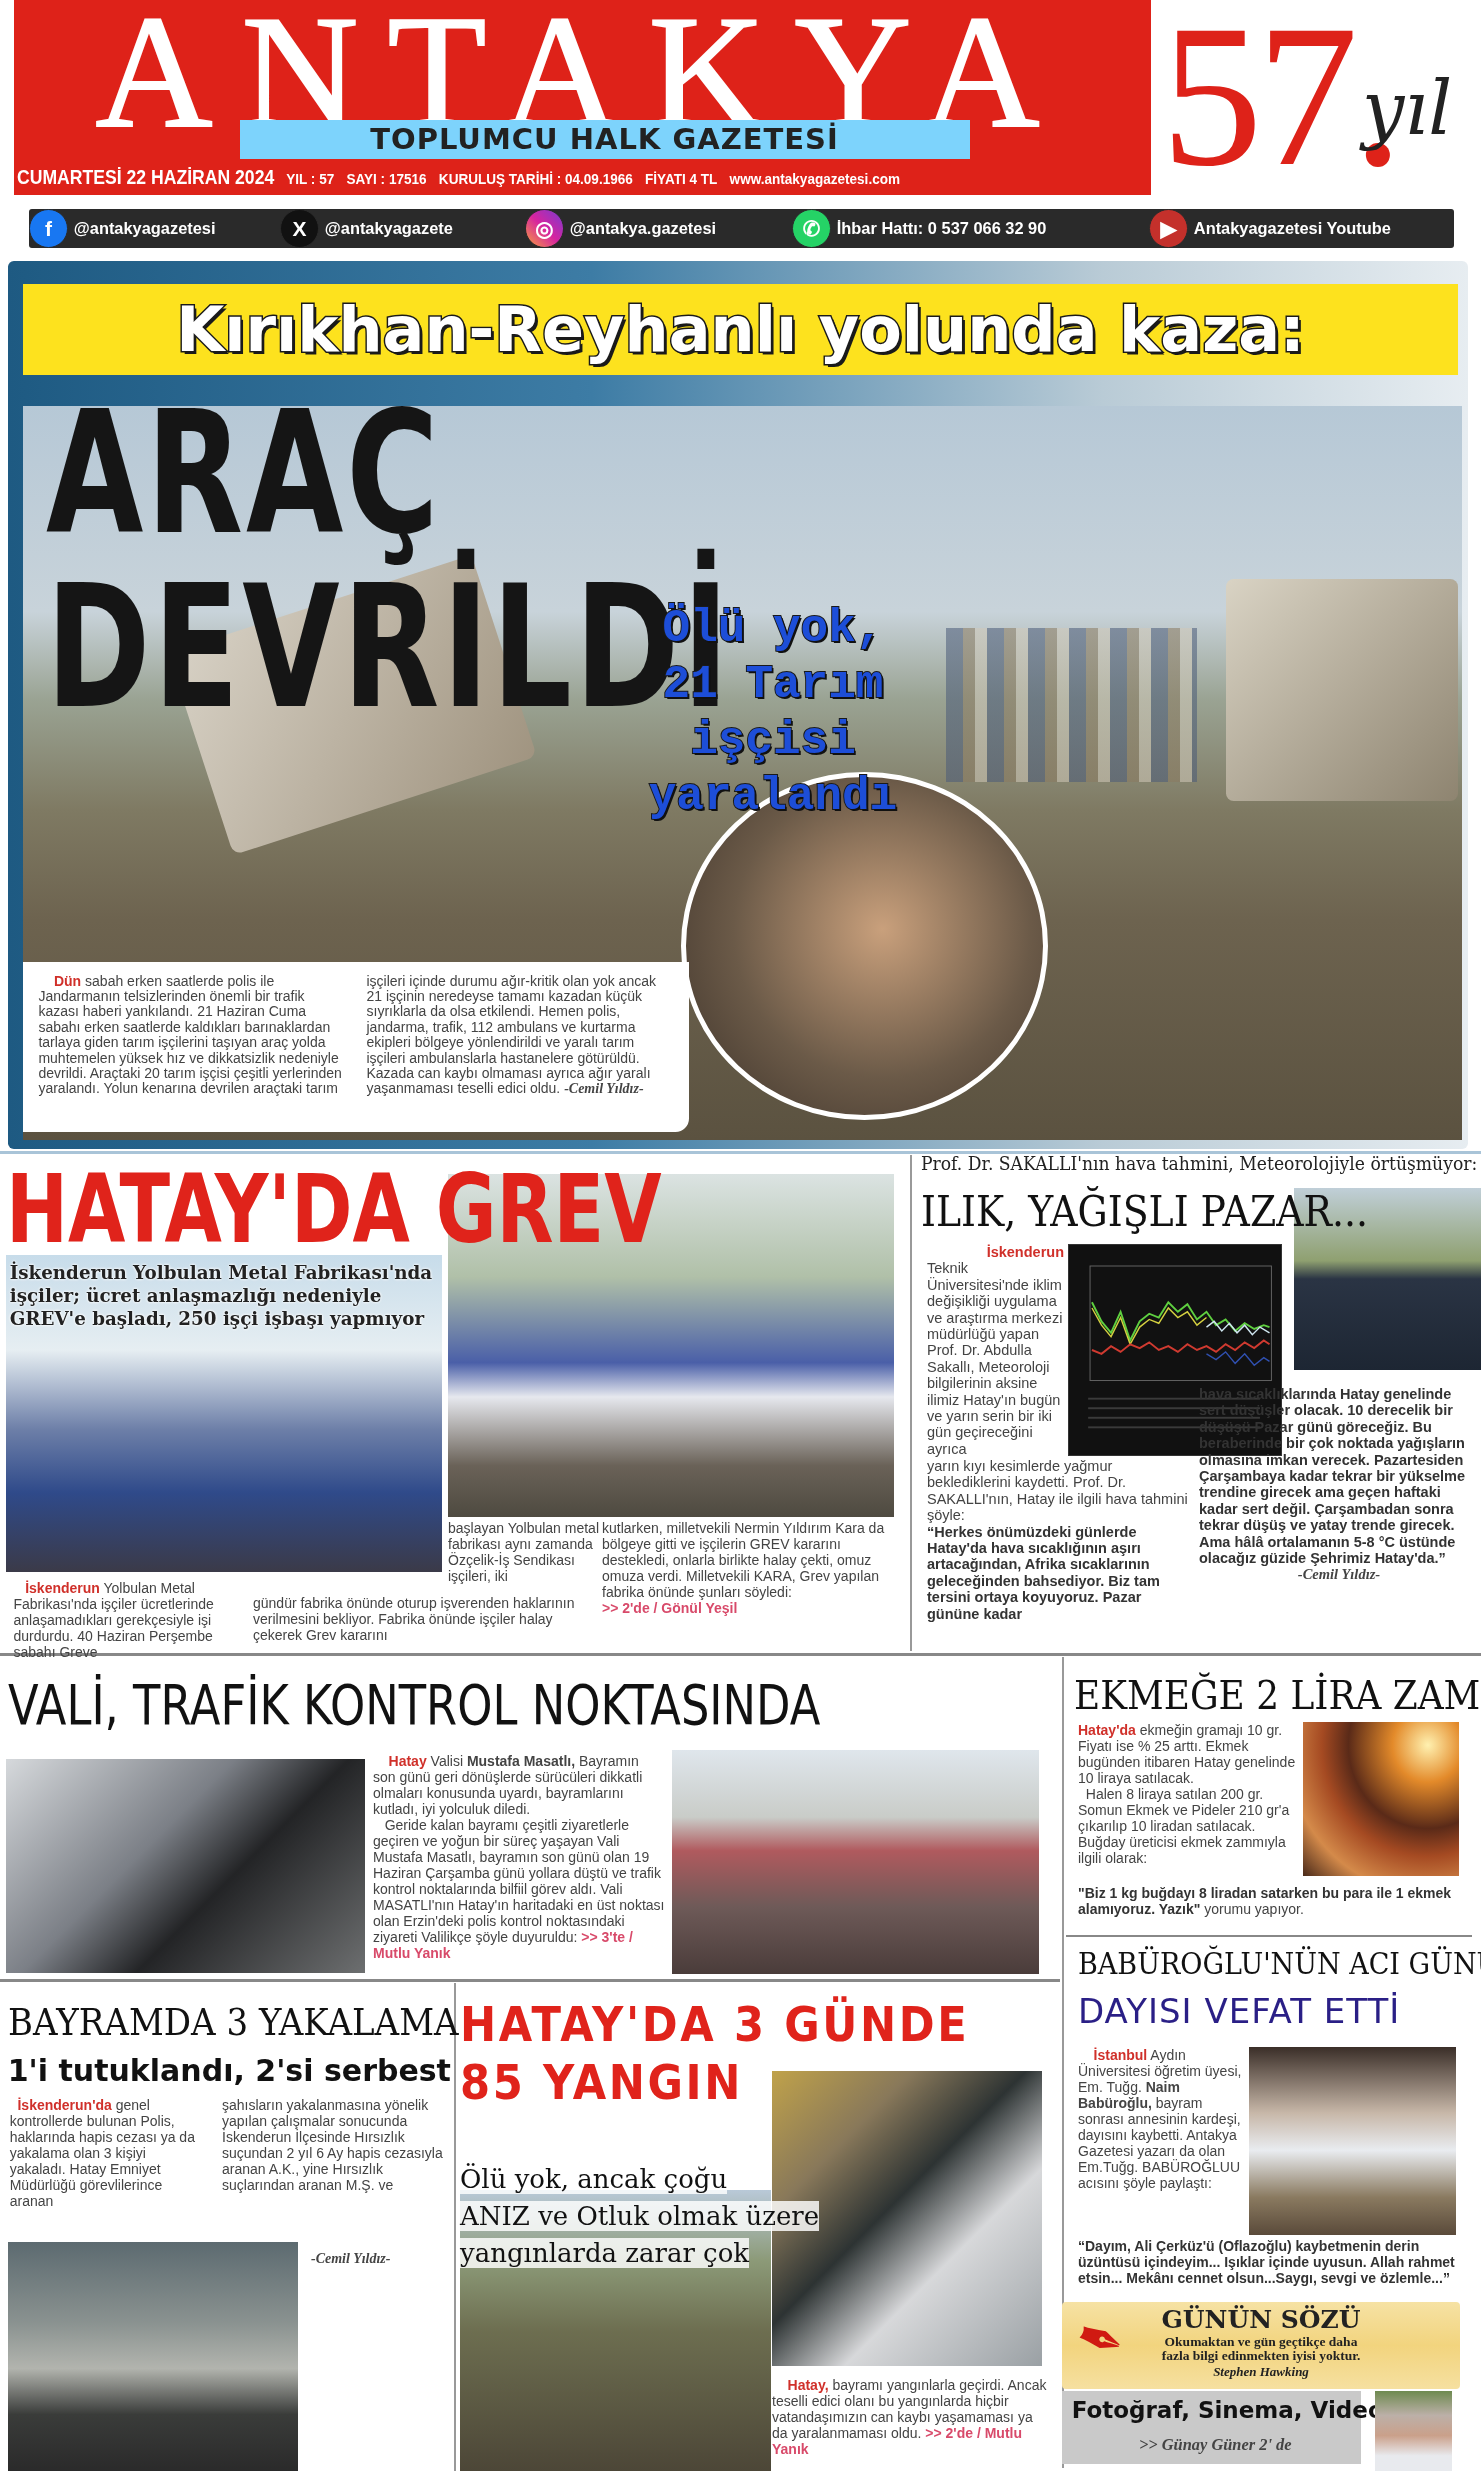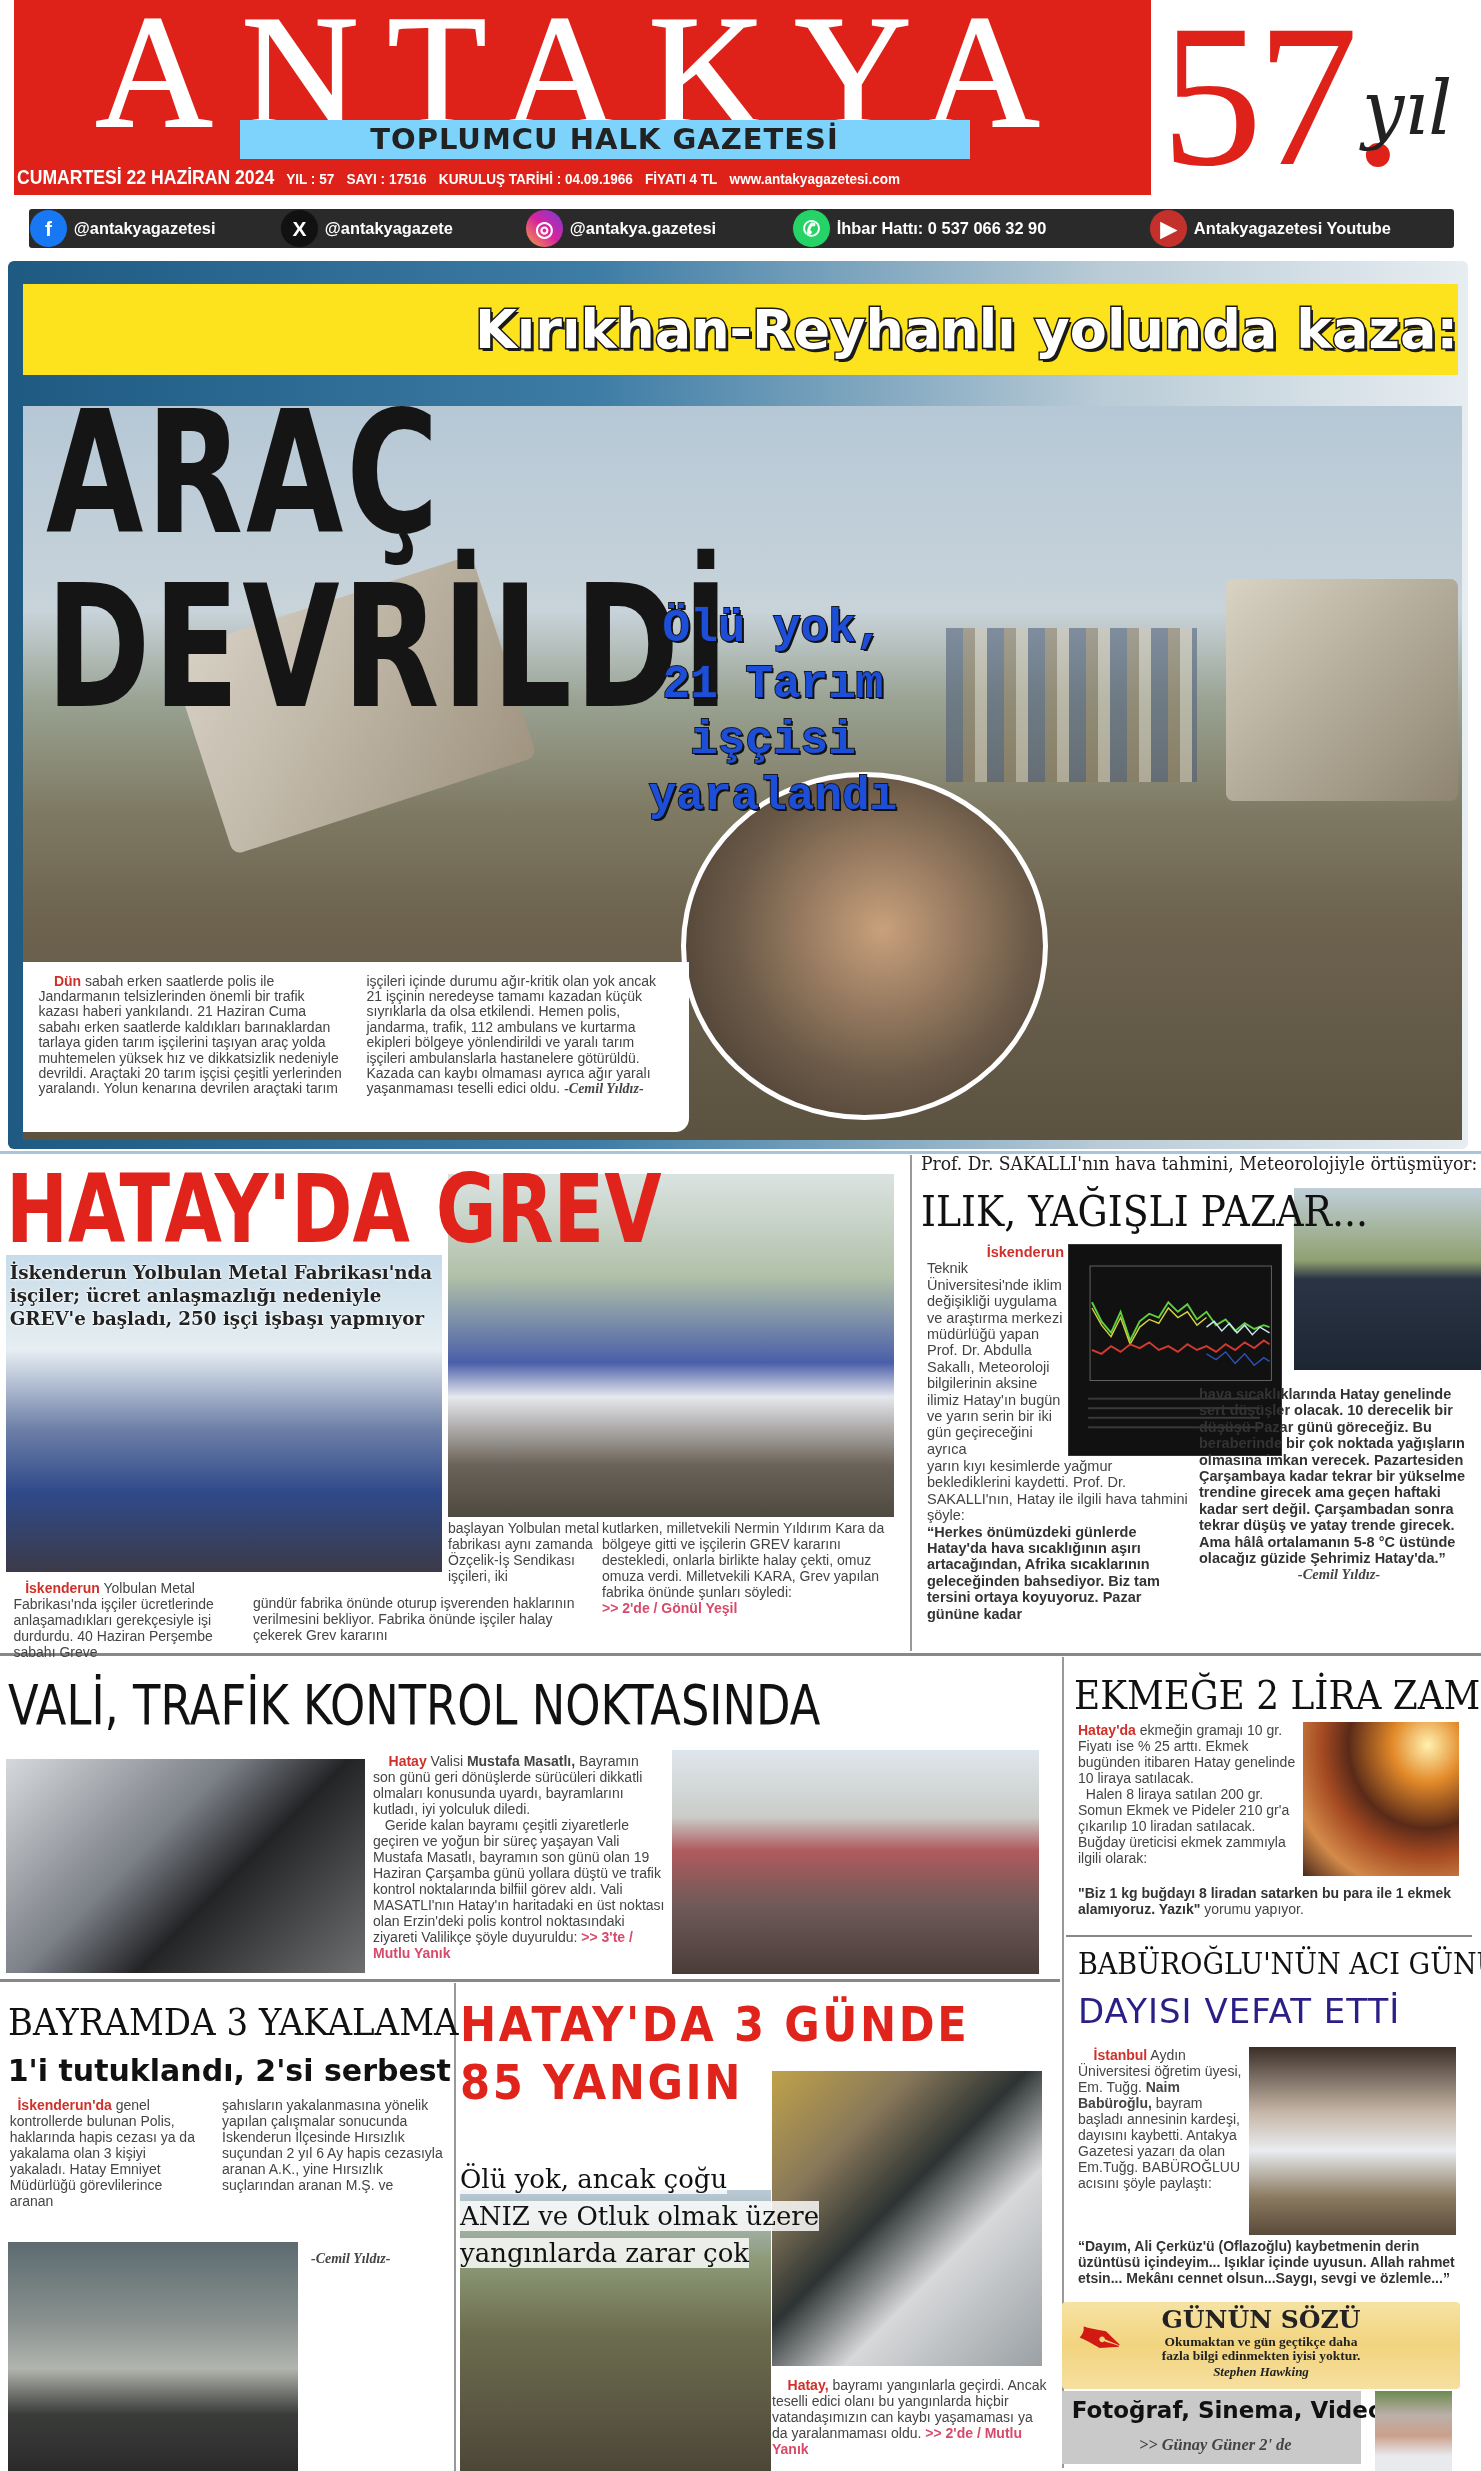--- a/index.html
+++ b/index.html
@@ -22,21 +22,21 @@
 .soc{position:absolute;top:0;height:39px;display:flex;align-items:center;color:#fff;font-weight:bold;font-size:16.4px;white-space:nowrap}
 .soc .ic{width:39px;height:39px;border-radius:50%;display:flex;align-items:center;justify-content:center;margin-right:5.8px;font-size:21px;color:#fff;font-weight:bold;border:1.9px solid #2a2a2a}
 
 #lead{left:7.7px;top:261px;width:1460px;height:888px;background:linear-gradient(90deg,#1e5a82,#3d7ca5 40%,#b9cbd6 75%,#e7edf1);border-radius:5.8px}
 #lead-photo{left:23px;top:406px;width:1439px;height:734px;background:linear-gradient(180deg,#b6c8d6 0%,#c8d3da 28%,#9aa393 40%,#7f7a63 55%,#6d634f 70%,#5b5240 100%)}
 .truck1{left:193px;top:599px;width:319px;height:212px;background:linear-gradient(135deg,#d8d2c6,#a09480);transform:rotate(-18deg);border-radius:9.7px}
 .truck2{left:1226px;top:579px;width:232px;height:222px;background:linear-gradient(135deg,#d9d3c4,#8e8470);border-radius:7.7px}
 .people{left:946px;top:628px;width:251px;height:154px;background:repeating-linear-gradient(90deg,#4a5a78 0 17.4px,#8a7a60 17.4px 29px,#d0c8b8 29px 41px);opacity:.55}
 #circle{left:681px;top:772px;width:367px;height:348px;border-radius:50%;border:5.8px solid #fff;background:radial-gradient(circle at 55% 45%,#c9a07c,#6b5a48 55%,#3a3028)}
 #kicker-box{left:23px;top:284px;width:1435px;height:91px;background:#fde21e}
-#kicker{width:100%;text-align:right;font-family:"DejaVu Sans",sans-serif;font-weight:bold;font-size:54px;color:#fff;line-height:91px;-webkit-text-stroke:2.9px #1a1a1a;paint-order:stroke fill;text-shadow:2.9px 2.9px 0 #1a1a1a}
+#kicker{width:100%;text-align:center;font-family:"DejaVu Sans",sans-serif;font-weight:bold;font-size:62px;color:#fff;line-height:91px;-webkit-text-stroke:2.9px #1a1a1a;paint-order:stroke fill;text-shadow:2.9px 2.9px 0 #1a1a1a}
 #lead-title{left:46px;top:386px;font-family:"DejaVu Sans",sans-serif;font-weight:bold;font-size:170px;color:#151515;line-height:174px;transform:scaleX(.74);transform-origin:left;letter-spacing:3.9px}
 #lead-sub{left:570px;top:601px;width:406px;text-align:center;font-family:Liberation Mono, monospace;font-weight:bold;font-size:46px;color:#1d4ed8;line-height:56px;-webkit-text-stroke:1.9px #1a1a1a;paint-order:stroke fill;text-shadow:1.9px 1.9px 0 #111}
 #lead-text{left:23px;top:962px;width:666px;height:170px;background:#fff;border-radius:0 0 13.5px 0;padding:11.6px 15.4px;display:flex;gap:21px;font-size:14px;line-height:15.4px;color:#444}
 #lead-text .col{flex:1}
 .red{color:#d0302a;font-weight:bold}
 .sig{font-family:"Liberation Serif",serif;font-style:italic;font-weight:bold;color:#444}
 .more{color:#d84a6a;font-weight:bold}
 
 .hr{height:2.9px;background:#888}
 .vr{width:1.9px;background:#999}
@@ -229,21 +229,21 @@
 <div id="yan-sub" class="abs">
   <div><span>Ölü yok, ancak çoğu</span></div>
   <div><span>ANIZ ve Otluk olmak üzere</span></div>
   <div><span>yangınlarda zarar çok</span></div>
 </div>
 <div id="yan-text" class="abs">&nbsp;&nbsp;&nbsp;&nbsp;<span class="red">Hatay,</span><span> bayramı yangınlarla geçirdi. Ancak teselli edici olanı bu yangınlarda hiçbir vatandaşımızın can kaybı yaşamaması ya da yaralanmaması oldu.</span> <span class="more">&gt;&gt; 2'de / Mutlu Yanık</span></div>
 
 <div id="bab-h" class="abs">BABÜROĞLU'NÜN ACI GÜNÜ</div>
 <div id="bab-sub" class="abs">DAYISI VEFAT ETTİ</div>
 <div id="bab-photo" class="abs"></div>
-<div id="bab-c1" class="abs">&nbsp;&nbsp;&nbsp;&nbsp;<span class="red">İstanbul</span><span> Aydın Üniversitesi öğretim üyesi, Em. Tuğg. </span><b>Naim Babüroğlu,</b><span> bayram başladı annesinin kardeşi, dayısını kaybetti. Antakya Gazetesi yazarı da olan Em.Tuğg. BABÜROĞLUU acısını şöyle paylaştı:</span></div>
+<div id="bab-c1" class="abs">&nbsp;&nbsp;&nbsp;&nbsp;<span class="red">İstanbul</span><span> Aydın Üniversitesi öğretim üyesi, Em. Tuğg. </span><b>Naim Babüroğlu,</b><span> bayram sonrası annesinin kardeşi, dayısını kaybetti. Antakya Gazetesi yazarı da olan Em.Tuğg. BABÜROĞLUU acısını şöyle paylaştı:</span></div>
 <div id="bab-c2" class="abs">“Dayım, Ali Çerküz'ü (Oflazoğlu) kaybetmenin derin üzüntüsü içindeyim... Işıklar içinde uyusun. Allah rahmet etsin... Mekânı cennet olsun...Saygı, sevgi ve özlemle...”</div>
 
 <div id="soz" class="abs">
   <span class="quill">✒</span>
   <div class="t">GÜNÜN SÖZÜ</div>
   <div class="q" style="padding:0 90px">Okumaktan ve gün geçtikçe daha fazla bilgi edinmekten iyisi yoktur.</div>
   <div class="a">Stephen Hawking</div>
 </div>
 
 <div id="foto" class="abs">

